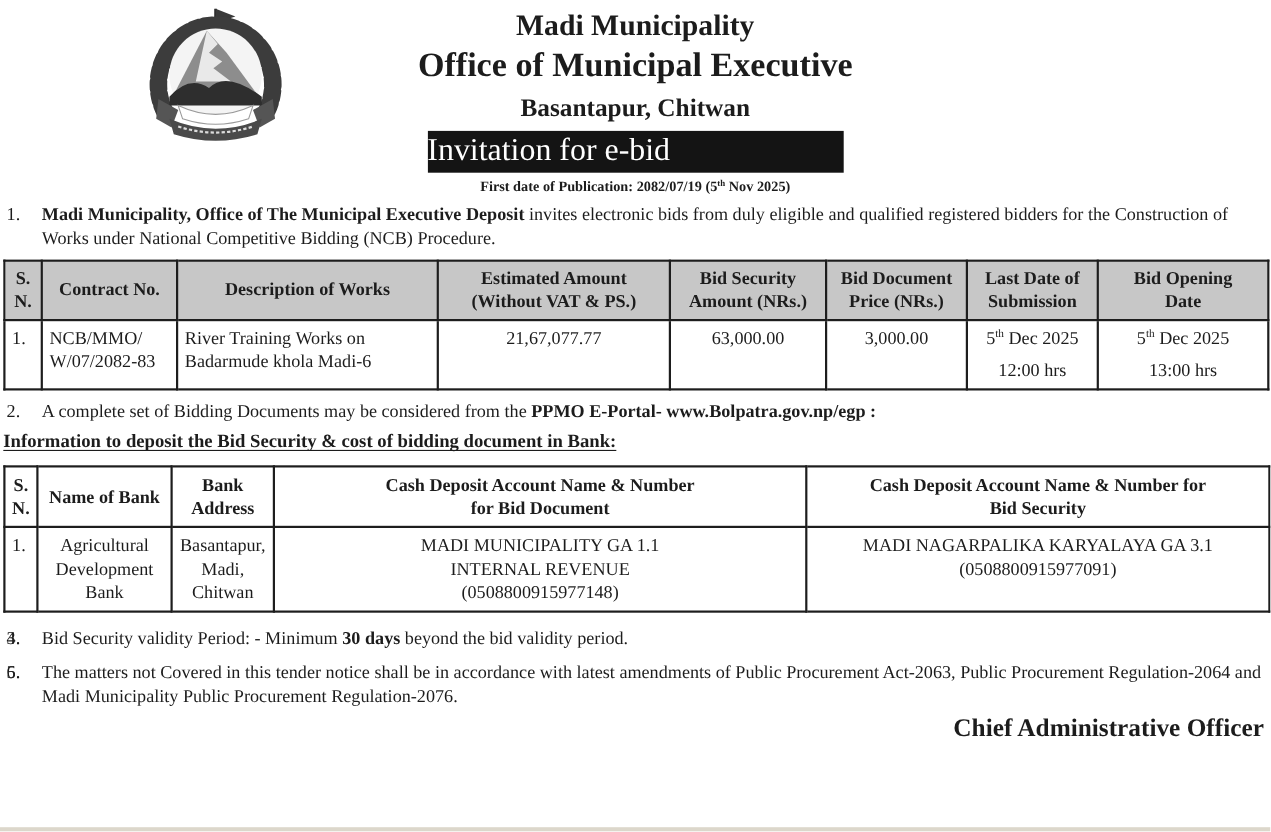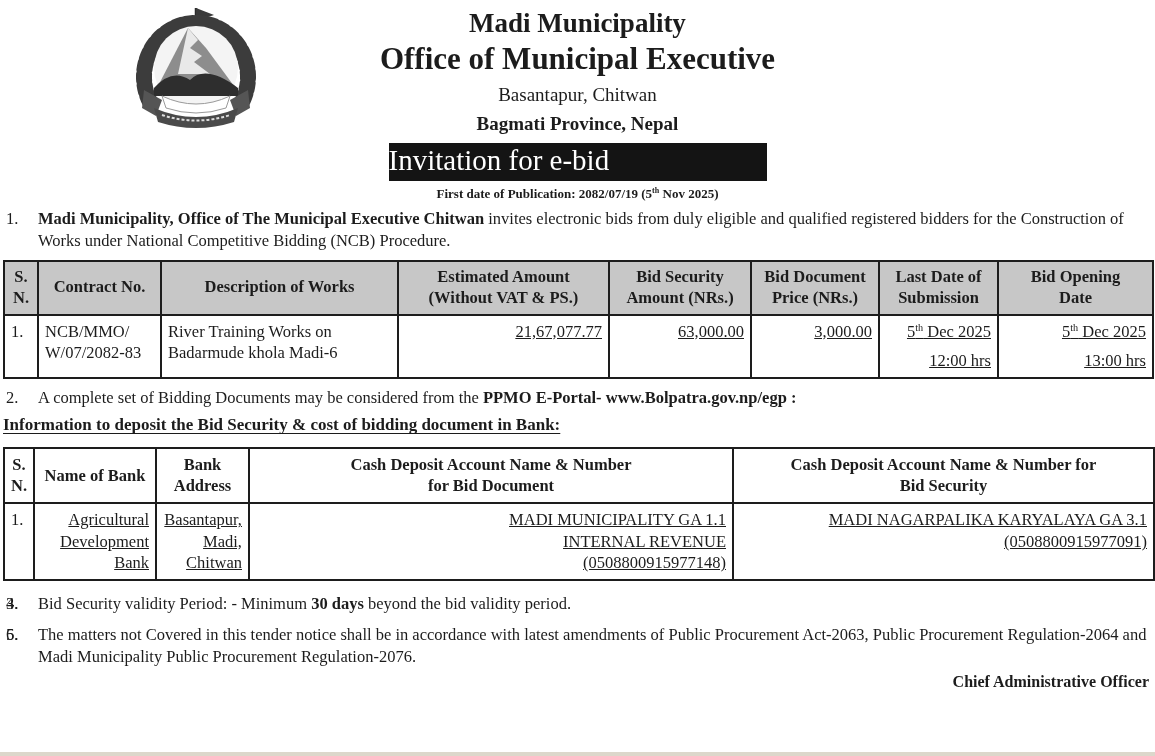--- a/index.html
+++ b/index.html
@@ -15,21 +15,21 @@
     background:#ffffff;
     color:var(--ink);
     font-family:"Liberation Serif","DejaVu Serif",serif;
     overflow:hidden;
     position:relative;
   }
   .doc-header{position:relative;text-align:center;padding-top:8px;}
   .logo-wrap{position:absolute;left:132px;top:4px;width:128px;height:134px;}
   .t-title{font-size:27px;font-weight:bold;line-height:1.12;}
   .t-subtitle{font-size:31px;font-weight:bold;line-height:1.16;margin-top:3px;}
-  .t-addr{font-size:19px;font-weight:normal;line-height:1.2;margin-top:7px;}
+  .t-addr{font-size:23px;font-weight:bold;line-height:1.2;margin-top:7px;}
   .t-prov{font-size:19px;font-weight:bold;line-height:1.2;margin-top:6px;}
   .banner{
     width:378px;margin:7px auto 0;
     background:var(--banner-bg);color:var(--banner-fg);
     font-size:29px;font-weight:normal;
     padding:1px 0 4px;
   }
   .pub-line{text-align:center;font-weight:bold;font-size:13px;margin-top:5px;}
   sup{vertical-align:super;font-size:62%;line-height:0;}
   .item{position:relative;padding-left:38px;padding-right:4px;font-size:16.5px;line-height:1.33;}
@@ -50,24 +50,24 @@
     background:var(--table-header-bg);
     font-size:16.5px;line-height:1.25;font-weight:bold;
     padding:4px 2px;vertical-align:middle;text-align:center;height:54px;
   }
   td{font-size:16.5px;line-height:1.3;padding:5px 6px;vertical-align:top;}
   .works td{height:58px;}
   .bank-table{margin-top:5px;}
   .bank-table th{background:#ffffff;height:55px;}
   .bank-table td{height:64px;}
   .al{text-align:left;}
-  .ac{text-align:right;text-decoration:underline;}
+  .ac{text-align:center;}
   .time{margin-top:8px;}
   .signature{
-    text-align:right;font-weight:bold;font-size:16px;
+    text-align:right;font-weight:bold;font-size:23px;
     margin-top:5px;padding-right:6px;
   }
   .bottom-strip{position:absolute;left:0;right:0;bottom:0;height:4px;background:var(--bottom-strip);}
 </style>
 </head>
 <body>
 
 <div class="doc-header">
   <div class="logo-wrap">
     <svg width="128" height="134" viewBox="0 0 128 134">
@@ -90,30 +90,29 @@
       <polygon points="12,86 30,96 24,112 10,104" fill="#555555"></polygon>
       <polygon points="116,86 98,96 104,112 118,104" fill="#555555"></polygon>
 
       <path d="M22,104 Q64,122 106,104 L102,118 Q64,130 26,118 Z" fill="#4a4a4a"></path>
       <path d="M30,111 Q64,122 98,111" fill="none" stroke="#dddddd" stroke-width="2" stroke-dasharray="3 2"></path>
     </svg>
   </div>
   <div class="t-title">Madi Municipality</div>
   <div class="t-subtitle">Office of Municipal Executive</div>
   <div class="t-addr">Basantapur, Chitwan</div>
-  <div class="t-prov">Bagmati Province, Nepal</div>
 </div>
 
 <div class="banner">Invitation for e-bid</div>
 
 <div class="pub-line"><span>First date of Publication: 2082/07/19 (5</span><sup>th</sup><span> Nov 2025)</span></div>
 
 <div class="item item-1">
   <span class="num">1.</span>
-  <span><span></span><b>Madi Municipality, Office of The Municipal Executive Chitwan</b><span> invites electronic bids from duly eligible and qualified registered bidders for the Construction of Works under National Competitive Bidding (NCB) Procedure.</span></span>
+  <span><span></span><b>Madi Municipality, Office of The Municipal Executive Deposit</b><span> invites electronic bids from duly eligible and qualified registered bidders for the Construction of Works under National Competitive Bidding (NCB) Procedure.</span></span>
 </div>
 
 <table class="works">
   <colgroup>
     <col style="width:34px">
       <col style="width:123px">
       <col style="width:237px">
       <col style="width:211px">
     <col style="width:142px">
       <col style="width:128px">

